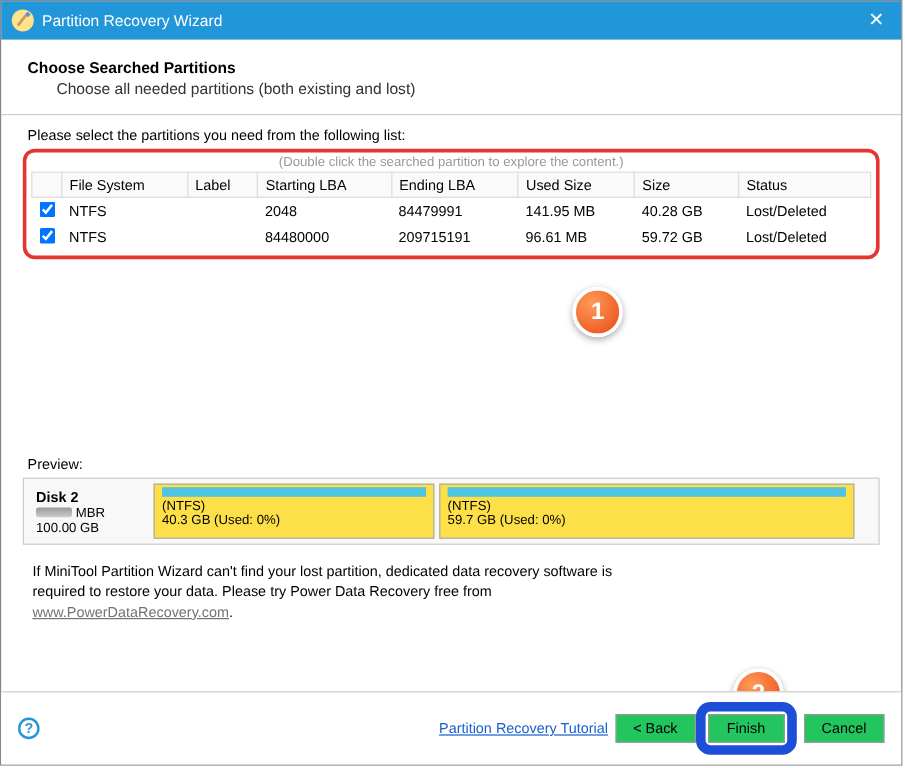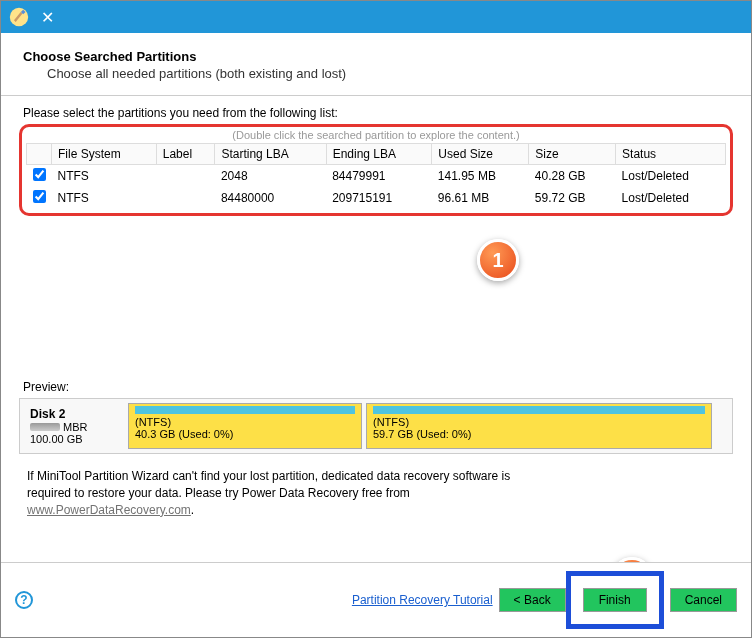--- a/index.html
+++ b/index.html
@@ -30,33 +30,34 @@
 .disk-info b { font-size: 12px; }
 .disk-icon { display:inline-block; width: 30px; height: 8px; background: linear-gradient(#999,#ccc); border-radius: 2px; margin-top: 2px; }
 .part { border: 1px solid #aaa; background: #fde047; padding: 2px 6px; font-size: 11px; display: flex; flex-direction: column; }
 .part-bar { height: 8px; background: #4ec4e0; margin-bottom: 2px; }
 .note { margin: 14px 4px 0 8px; font-size: 12px; font-weight: normal; line-height: 1.4; }
 .note a { color: #737373; }
 .footer { position: absolute; bottom: 0; left: 0; right: 0; border-top: 1px solid #ccc; padding: 8px 14px; display: flex; align-items: center; background: #fff; }
 .help-icon { width: 18px; height: 18px; border-radius: 50%; border: 2px solid #2196d8; color: #2196d8; font-weight: bold; font-size: 12px; display: flex; align-items: center; justify-content: center; margin-right: 8px; }
 .tutorial-link { color: #1a5fcf; text-decoration: underline; flex: 1; text-align: right; }
 .btn { border: 1px solid #999; background: #22c55e; padding: 4px 14px; margin-left: 6px; font-size: 12px; cursor: pointer; min-width: 64px; }
-.finish-hl { border: 5px solid #1d4ed8; border-radius: 0; padding: 12px; }
+.finish-hl { border: 8px solid #1d4ed8; border-radius: 12px; padding: 2px; }
 .finish-hl .btn { margin: 0; }
 </style>
 </head>
 <body>
 
 <div class="window">
   <div class="titlebar">
     <svg class="titlebar-icon" viewBox="0 0 24 24">
         <circle cx="12" cy="12" r="11" fill="#ffe38a"></circle>
         <path d="M6 16 L14 6 L16 8 L8 18 Z" fill="#c96"></path>
         <rect x="15" y="4" width="4" height="4" fill="#5a8fd8" transform="rotate(45 17 6)"></rect>
       </svg>
+    <span class="titlebar-title">Partition Recovery Wizard</span>
     <span class="close-x">✕</span>
   </div>
 
   <div class="content">
     <div class="heading">Choose Searched Partitions</div>
     <div class="subheading">Choose all needed partitions (both existing and lost)</div>
     <div class="hr"></div>
     <div class="instruction">Please select the partitions you need from the following list:</div>
 
     <div class="table-wrap">

